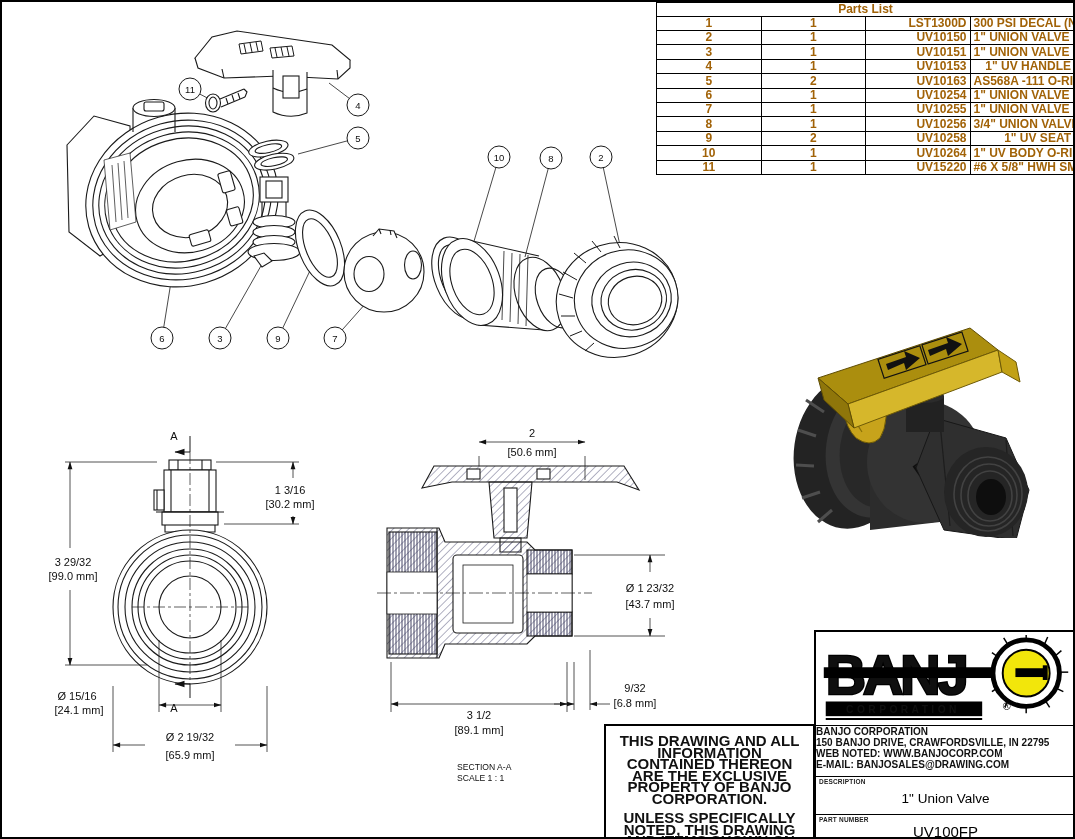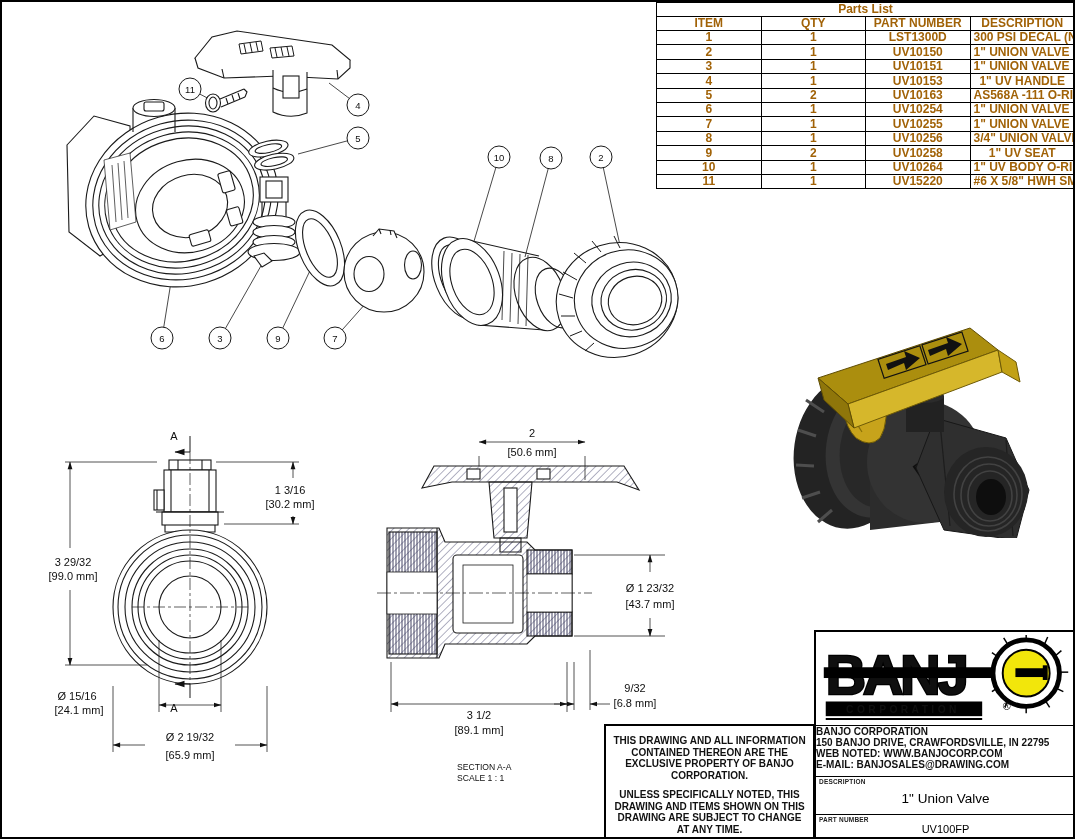--- a/index.html
+++ b/index.html
@@ -7,39 +7,39 @@
   body{font-family:"Liberation Sans",sans-serif;}
   .sheet{position:relative;width:1075px;height:839px;background:#fff;border:2px solid #000;overflow:hidden;}
 
   
   .parts-list{position:absolute;left:654px;top:0;width:419px;border-collapse:collapse;table-layout:fixed;
               font-size:12px;font-weight:700;color:#a16207;}
   .parts-list th,.parts-list td{border:1.6px solid #000;padding:0 3px;height:14.4px;line-height:1.05;
               white-space:nowrap;overflow:hidden;}
   .parts-list .pl-title{text-align:center;font-weight:700;height:13px;}
   .parts-list .c-item,.parts-list .c-qty{text-align:center;}
-  .parts-list .c-pn,.parts-list .c-desc{text-align:center;}
+  .parts-list .c-pn,.parts-list .c-desc{text-align:right;}
   .parts-list thead .hdr th{text-align:center;}
 
   
   .disclaimer{position:absolute;left:602px;top:722px;width:211px;height:115px;border:2px solid #000;
-              font-size:10px;font-weight:700;text-align:center;color:#111;padding:9px 6px 0 6px;line-height:11.5px;}
+              font-size:15px;font-weight:700;text-align:center;color:#111;padding:9px 6px 0 6px;line-height:11.5px;}
   .disclaimer .p2{margin-top:8px;}
 
   
   .titleblock{position:absolute;left:812px;top:628px;width:261px;height:209px;border-left:2px solid #000;border-top:2px solid #000;}
   .tb-logo{position:absolute;left:0;top:0;width:100%;height:93px;display:flex;align-items:center;justify-content:center;}
   .tb-address{position:absolute;left:0;top:93px;width:100%;height:51px;border-top:1.5px solid #000;
               font-size:10px;font-weight:700;text-align:left;color:#111;padding-top:0;line-height:11px;}
   .tb-desc{position:absolute;left:0;top:144px;width:100%;height:38px;border-top:1.5px solid #000;}
   .tb-part{position:absolute;left:0;top:182px;width:100%;height:27px;border-top:1.5px solid #000;}
   .tb-label{position:absolute;left:3px;top:1px;font-size:6.5px;font-weight:700;color:#222;letter-spacing:.2px;}
   .tb-value{position:absolute;left:0;right:0;text-align:center;color:#000;}
   .tb-desc .tb-value{top:14px;font-size:13.5px;}
-  .tb-part .tb-value{top:8px;font-size:11px;}
+  .tb-part .tb-value{top:8px;font-size:15px;}
 
   svg text{font-family:"Liberation Sans",sans-serif;fill:#0f0f0f;}
   .dm{font-size:11px;}
   .cap{font-size:8.6px;}
   .bal{font-size:9.5px;}
 </style>
 </head>
 <body>
 
 <div class="sheet">
@@ -59,26 +59,20 @@
         <line x1="1" y1="0" x2="1" y2="8" stroke="#2e2e52" stroke-width="0.9"></line>
       </pattern>
     </defs>
   </svg>
 
   <table class="parts-list">
     <thead>
       <tr>
           <th class="pl-title" colspan="4">Parts List</th>
         </tr>
-      <tr class="hdr">
-        <th style="width:43px">ITEM</th>
-        <th style="width:31px">QTY</th>
-        <th style="width:104px">PART NUMBER</th>
-        <th>DESCRIPTION</th>
-      </tr>
     </thead>
     <tbody>
       <tr>
           <td class="c-item">1</td>
           <td class="c-qty">1</td>
           <td class="c-pn">LST1300D</td>
           <td class="c-desc">300 PSI DECAL (N/S)</td>
         </tr>
       <tr>
           <td class="c-item">2</td>

